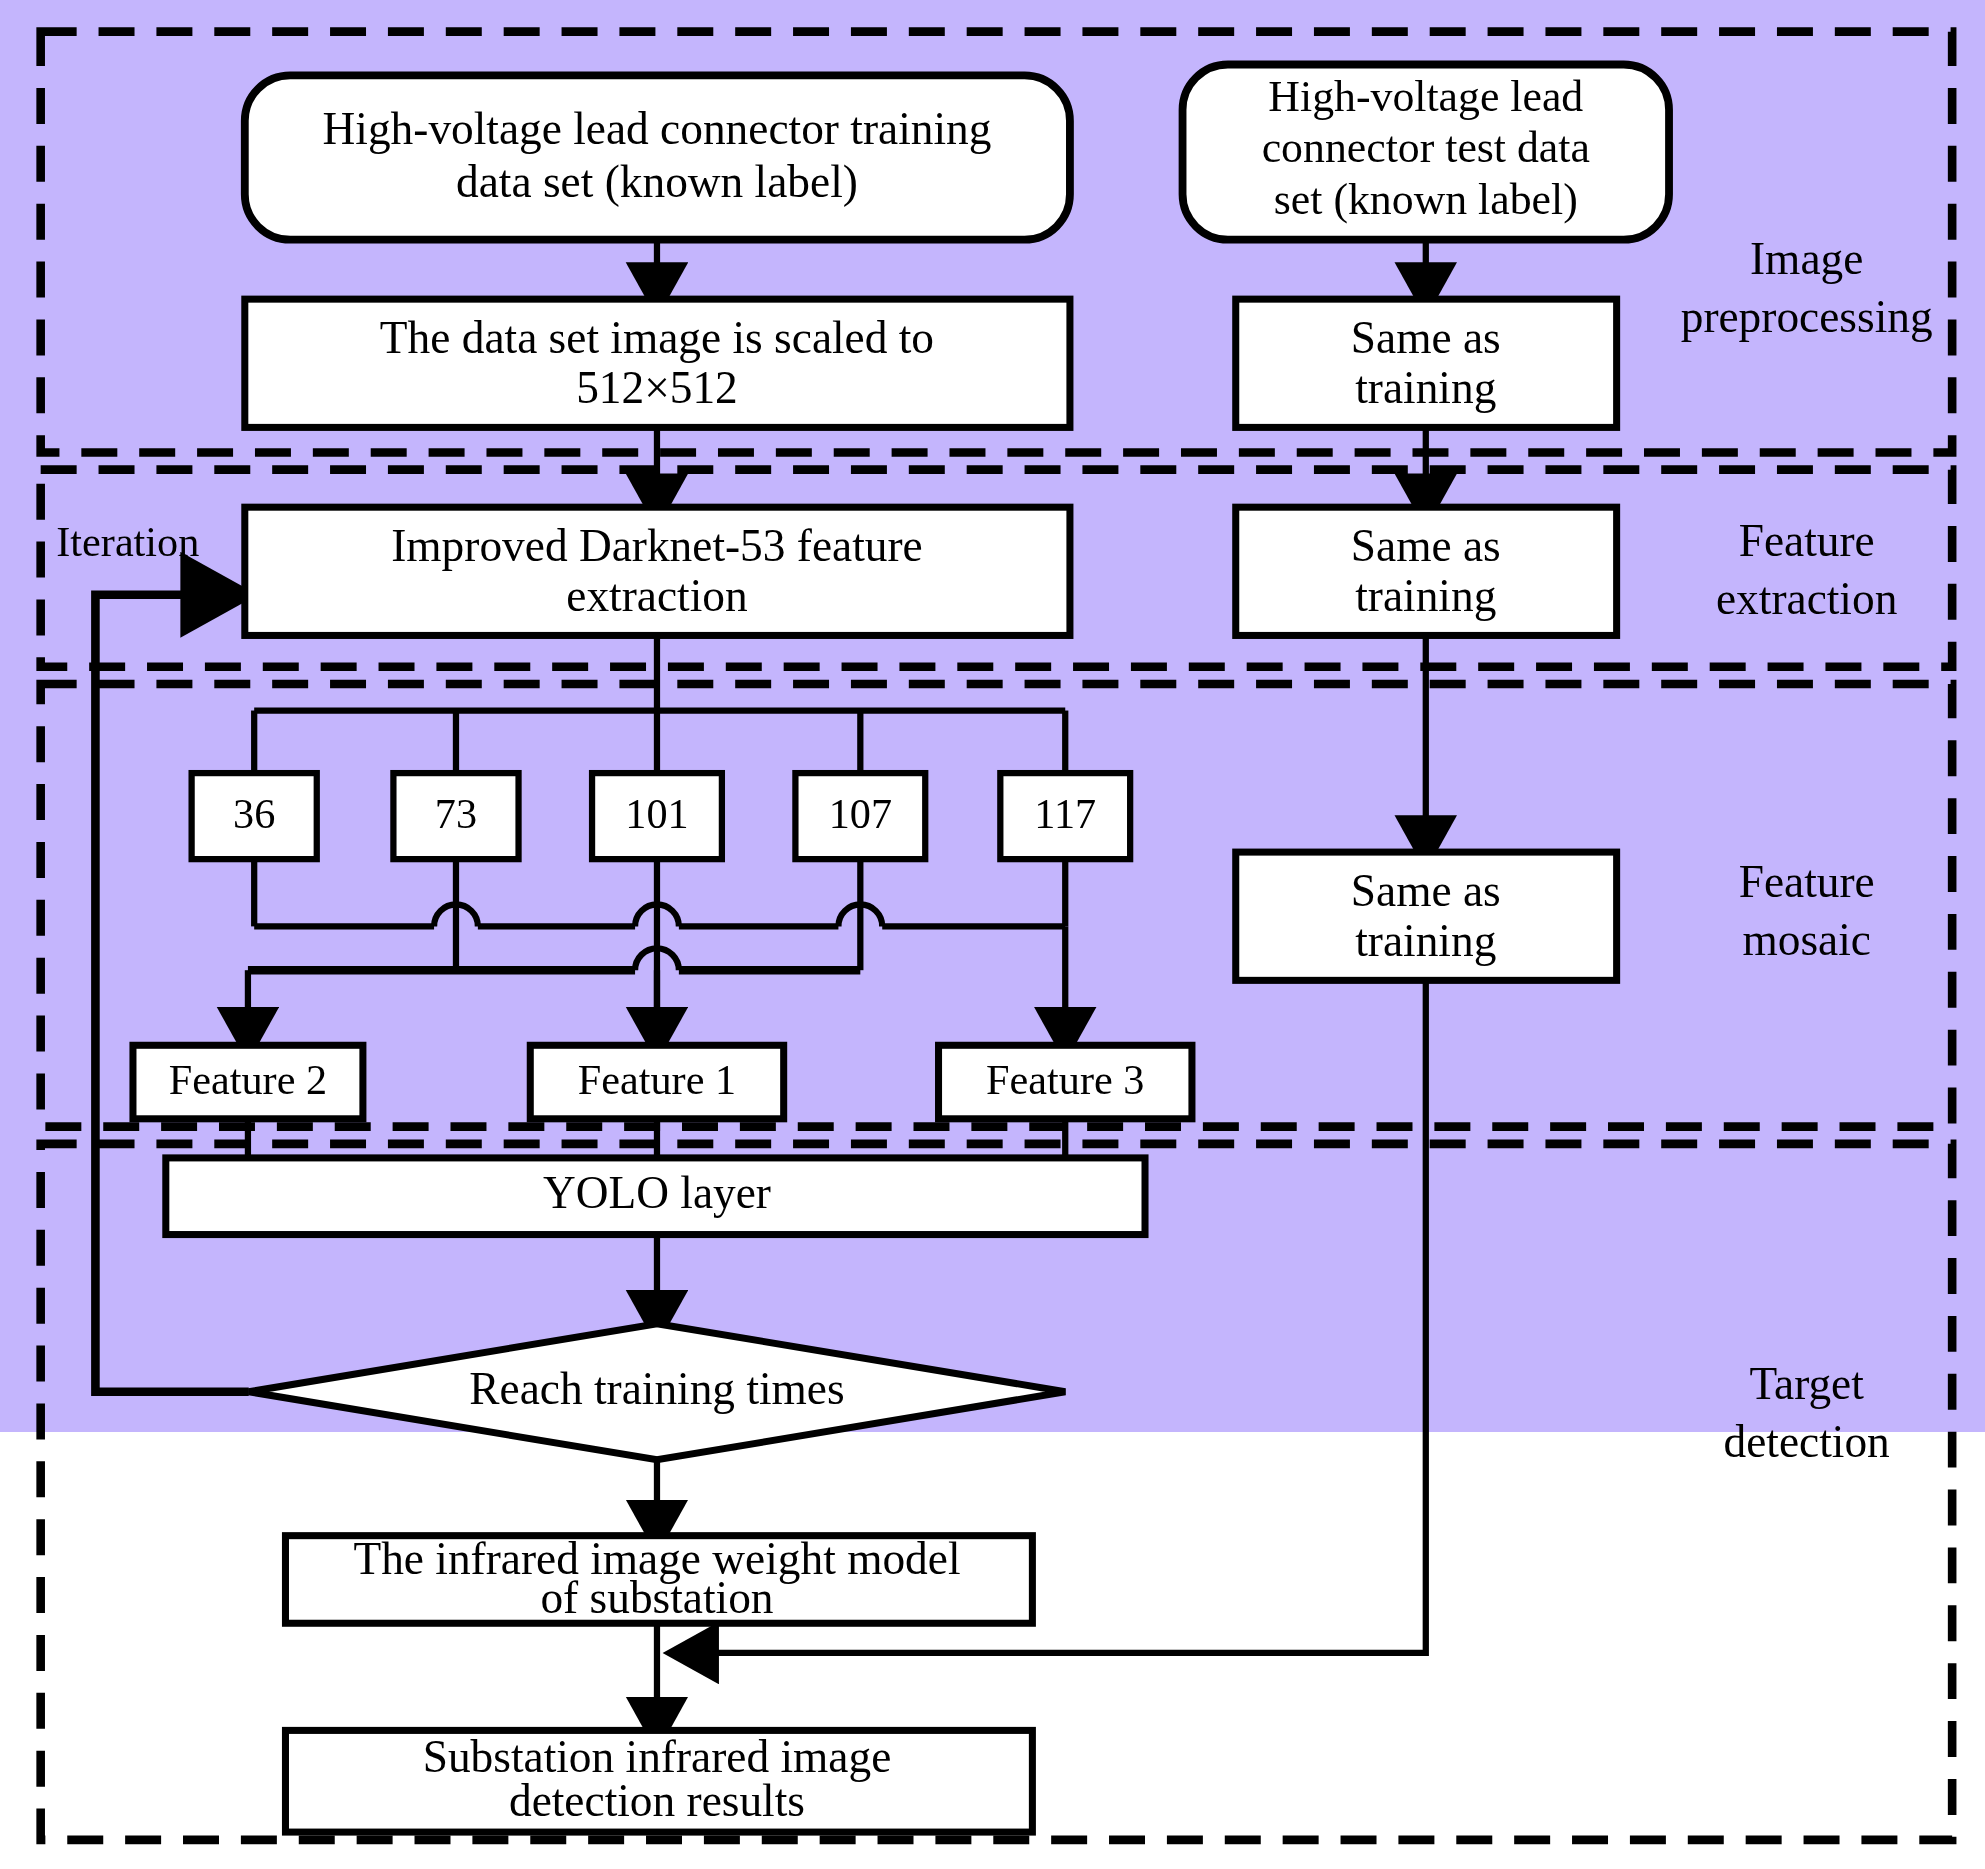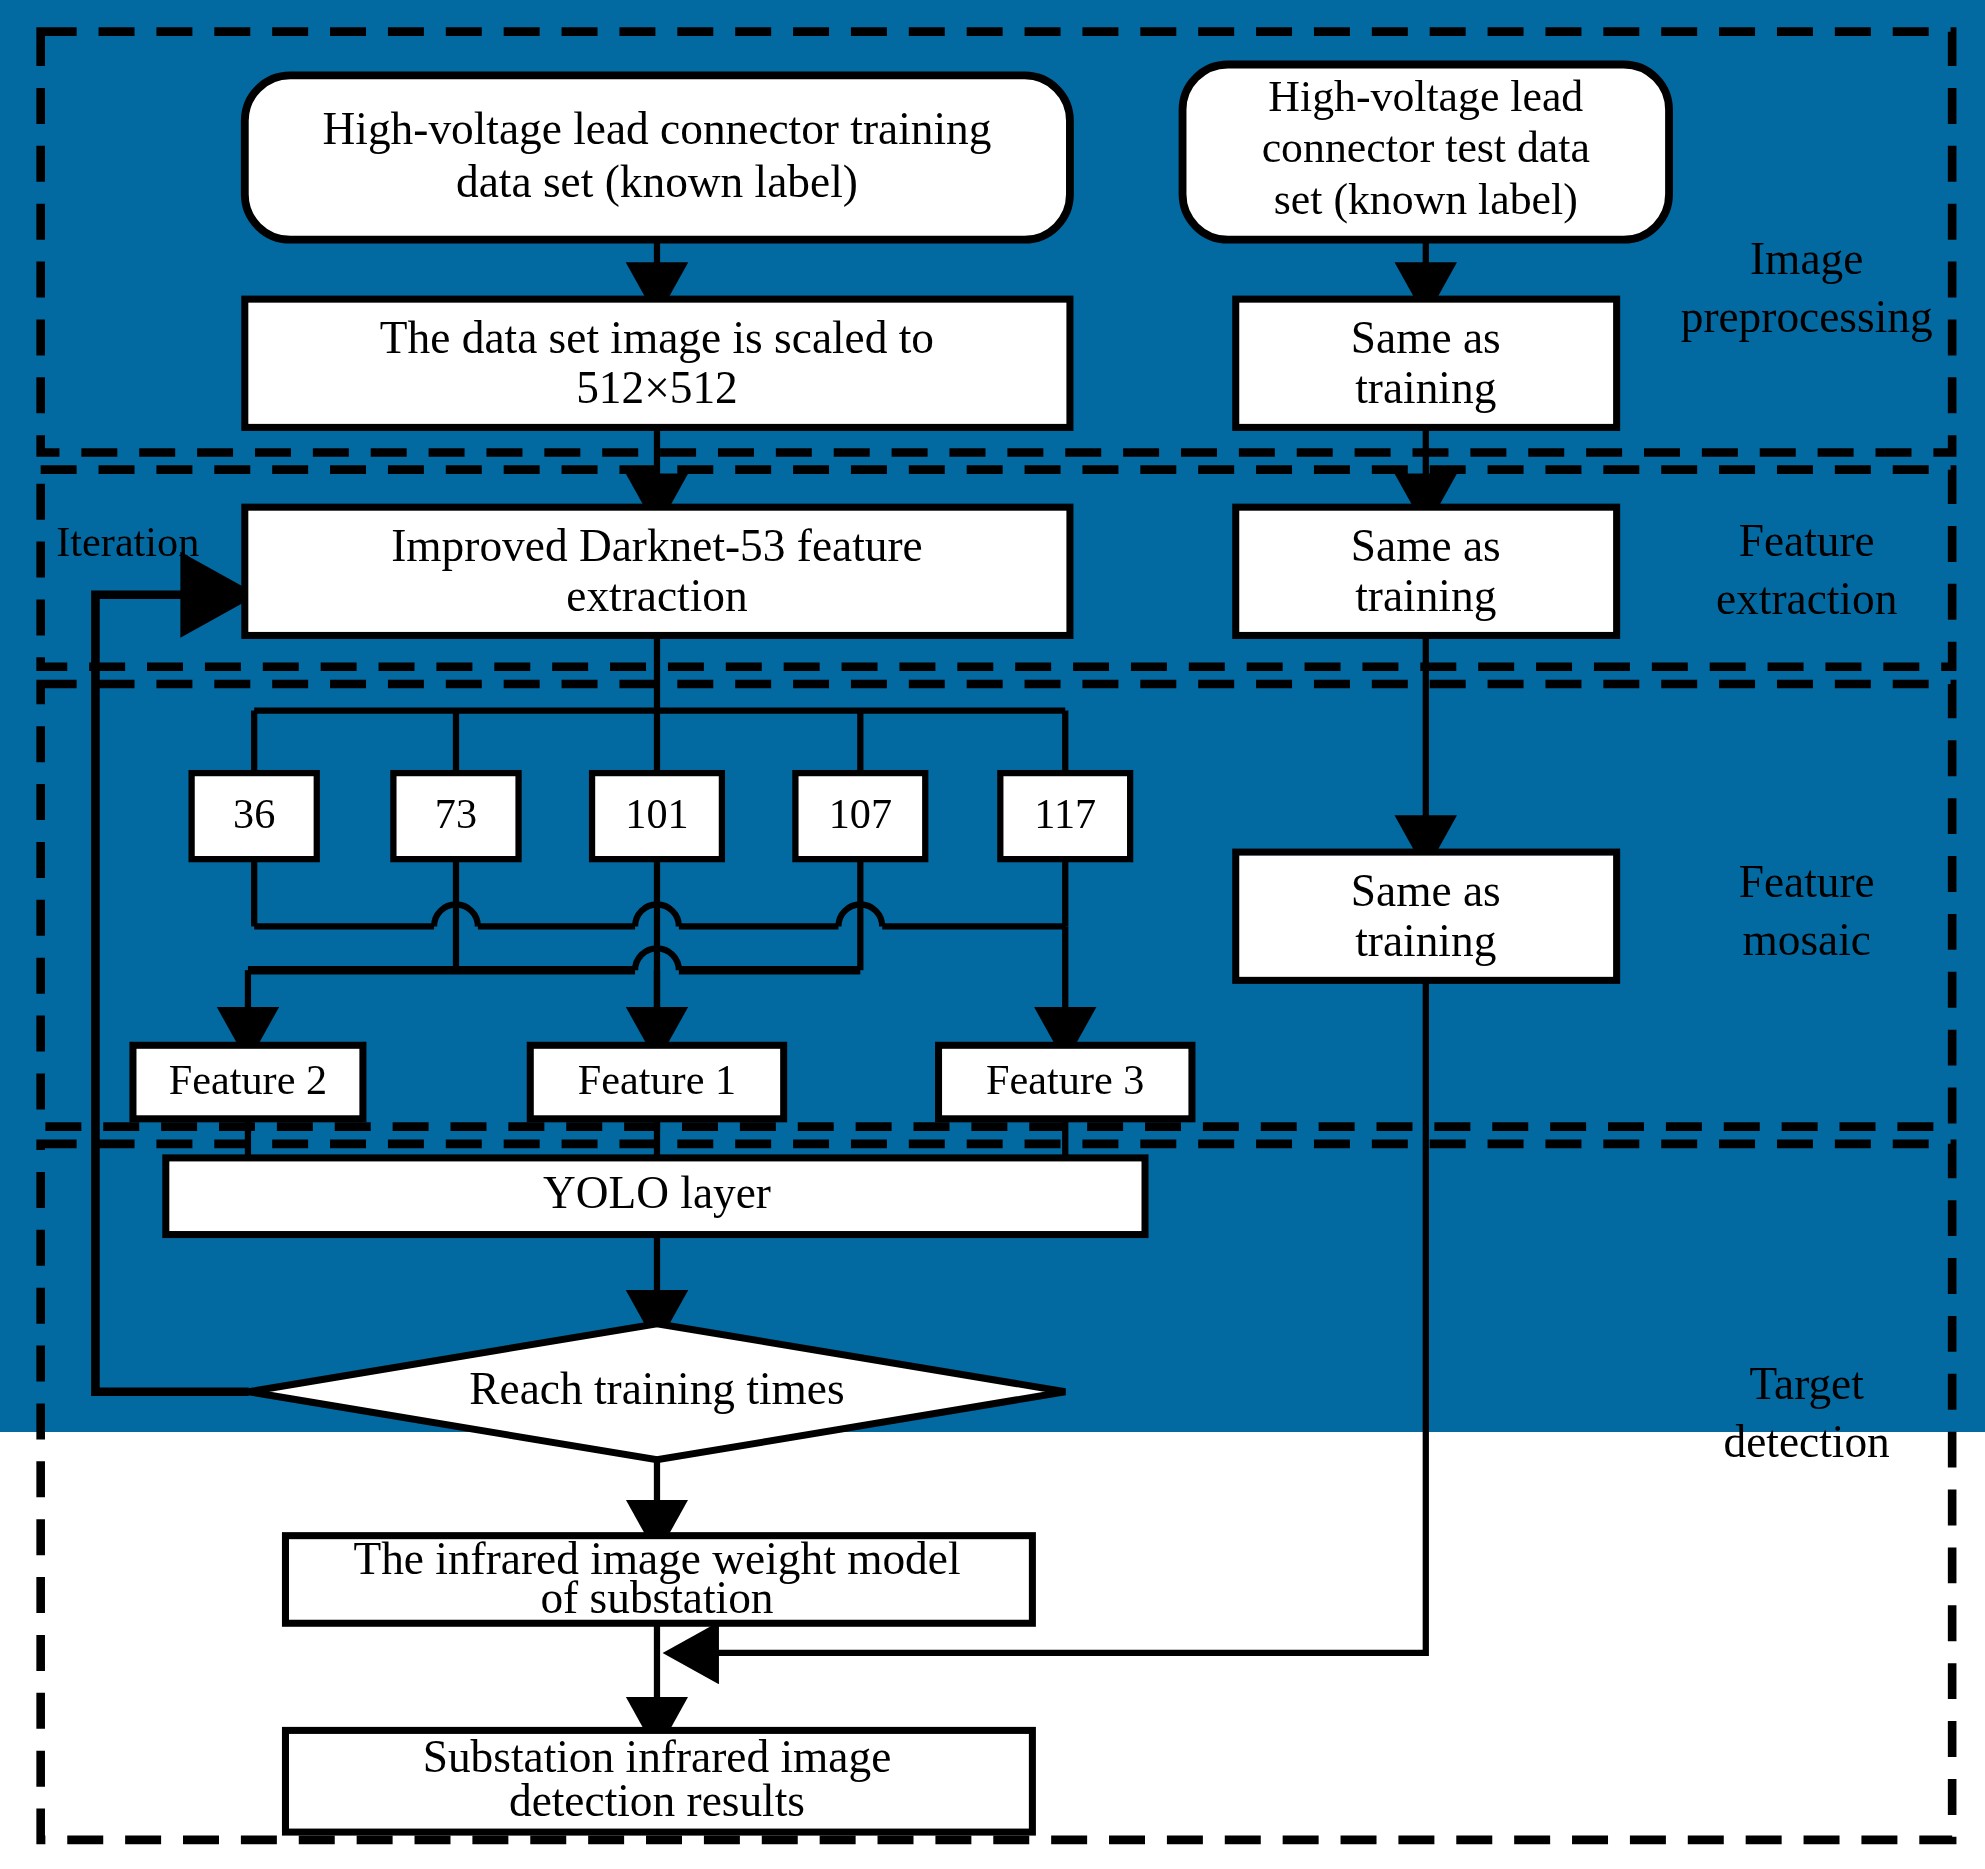--- a/index.html
+++ b/index.html
@@ -1,18 +1,18 @@
 <!DOCTYPE html>
 <html style="font-size:12.5px"><head>
 <meta charset="utf-8">
 <style>
   html,body{margin:0;padding:0;background:#ffffff;}
   body{width:1985px;height:1870px;overflow:hidden;
        font-family:"Liberation Serif","DejaVu Serif",serif;}
-  #stage{position:relative;width:1985px;height:1432px;background:#0369a1;}
+  #stage{position:relative;width:1985px;height:1432px;background:#c4b5fd;}
   svg#flow{position:absolute;left:0;top:0;width:1985px;height:1870px;}
   .nodeText{font-family:"Liberation Serif","DejaVu Serif",serif;
             fill:#000;text-anchor:middle;dominant-baseline:middle;}
   .t58{font-size:58px;}
   .t56{font-size:56px;}
   .t54{font-size:54px;}
   .stageLabel{font-family:"Liberation Serif","DejaVu Serif",serif;
               fill:#000;font-size:58px;text-anchor:middle;}
   .iterLabel{font-family:"Liberation Serif","DejaVu Serif",serif;
              fill:#000;font-size:54px;text-anchor:start;}

